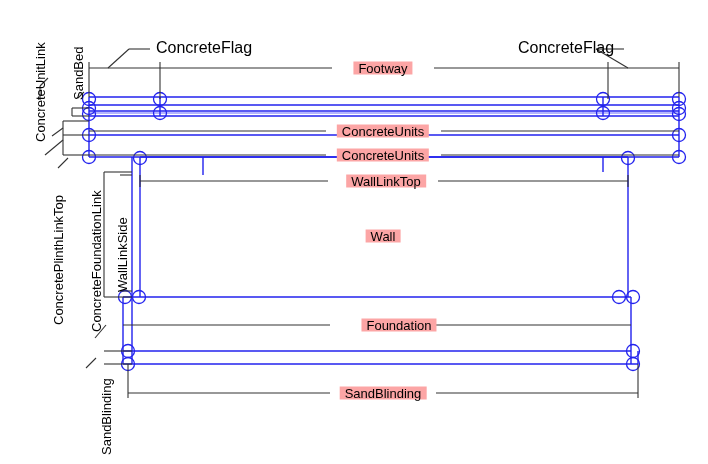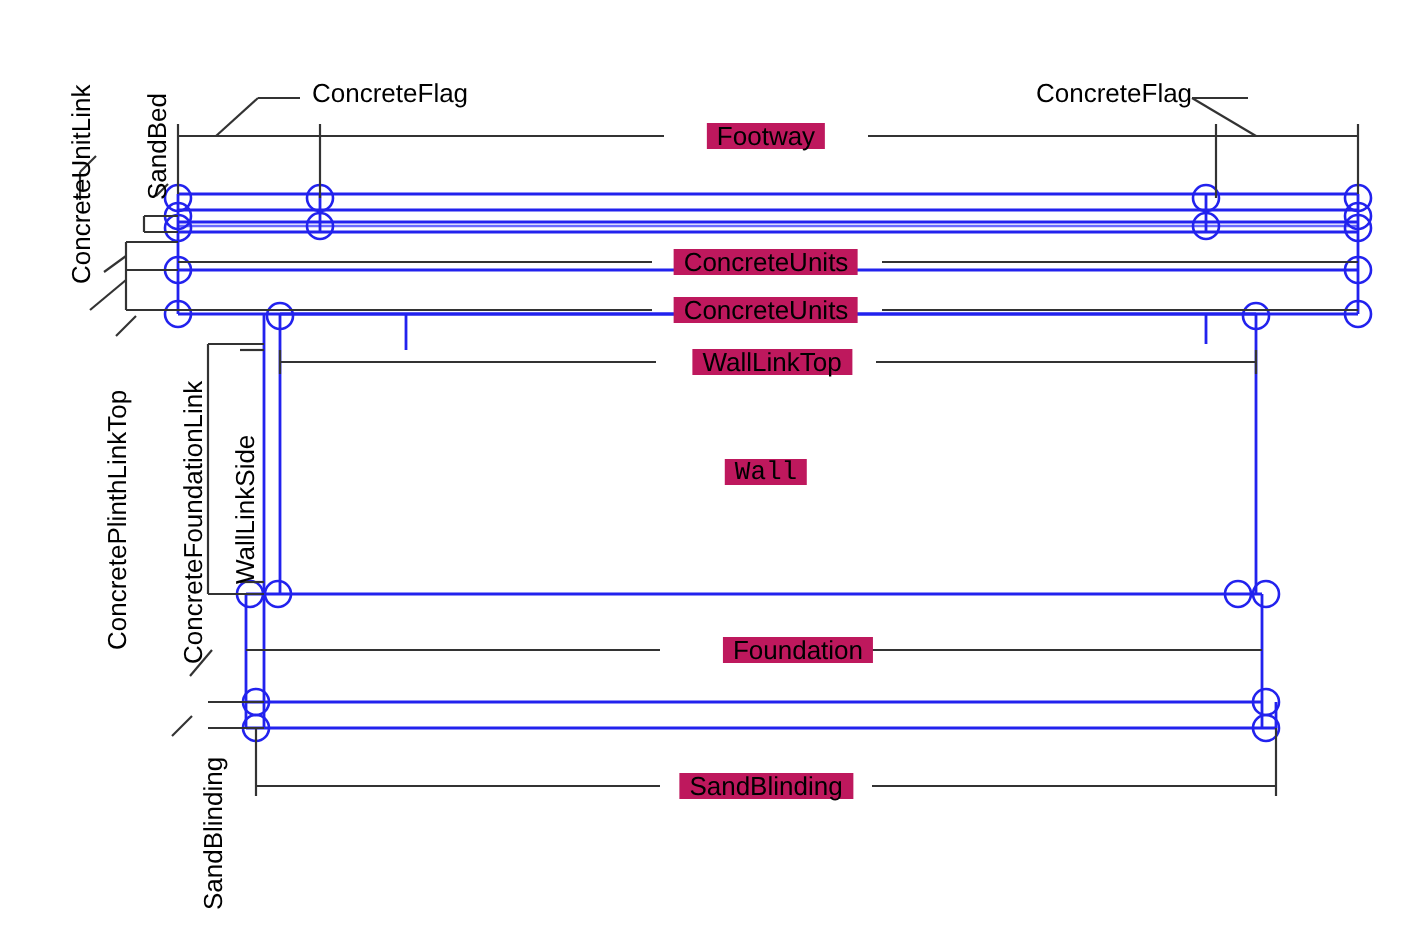--- a/index.html
+++ b/index.html
@@ -26,33 +26,33 @@
   .rot-label {
     position: absolute;
     font-family: "Liberation Sans", sans-serif;
     font-size: 13px;
     color: #000000;
     white-space: nowrap;
     line-height: 1;
   }
   .dim-label {
     transform: translate(-50%, -50%);
-    background: #be185d;
+    background: #fca5a5;
     padding: 0 5px;
     text-align: right;
   }
   .rot-label {
     transform-origin: 0 0;
     transform: rotate(-90deg);
     background: transparent;
   }
   .lead-label {
     position: absolute;
     font-family: "Liberation Sans", sans-serif;
-    font-size: 13px;
+    font-size: 16px;
     color: #000000;
     white-space: nowrap;
     line-height: 1;
   }
 </style>
 </head>
 <body>
 
 <div id="stage">
 
@@ -202,21 +202,21 @@
   </svg>
 
   <div class="dim-label" style="left:383px; top:68px;">Footway</div>
 
   <div class="dim-label" style="left:383px; top:131px;">ConcreteUnits</div>
 
   <div class="dim-label" style="left:383px; top:155px;">ConcreteUnits</div>
 
   <div class="dim-label" style="left:386px; top:181px;">WallLinkTop</div>
 
-  <div class="dim-label" style="left:383px; top:236px;font-family:Liberation Mono, monospace;">Wall</div>
+  <div class="dim-label" style="left:383px; top:236px;">Wall</div>
 
   <div class="dim-label" style="left:399px; top:325px;">Foundation</div>
 
   <div class="dim-label" style="left:383px; top:393px;">SandBlinding</div>
 
   <div class="lead-label" style="left:156px; top:40px;">ConcreteFlag</div>
 
   <div class="lead-label" style="left:518px; top:40px;">ConcreteFlag</div>
 
   <div class="rot-label" style="left:34px; top:142px;">ConcreteUnitLink</div>

